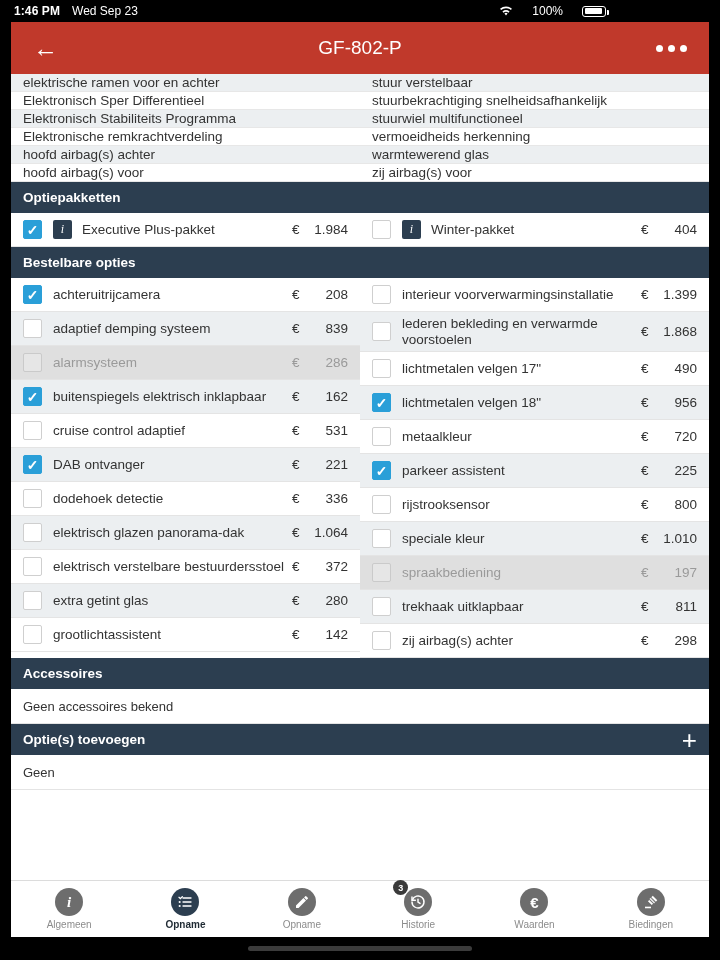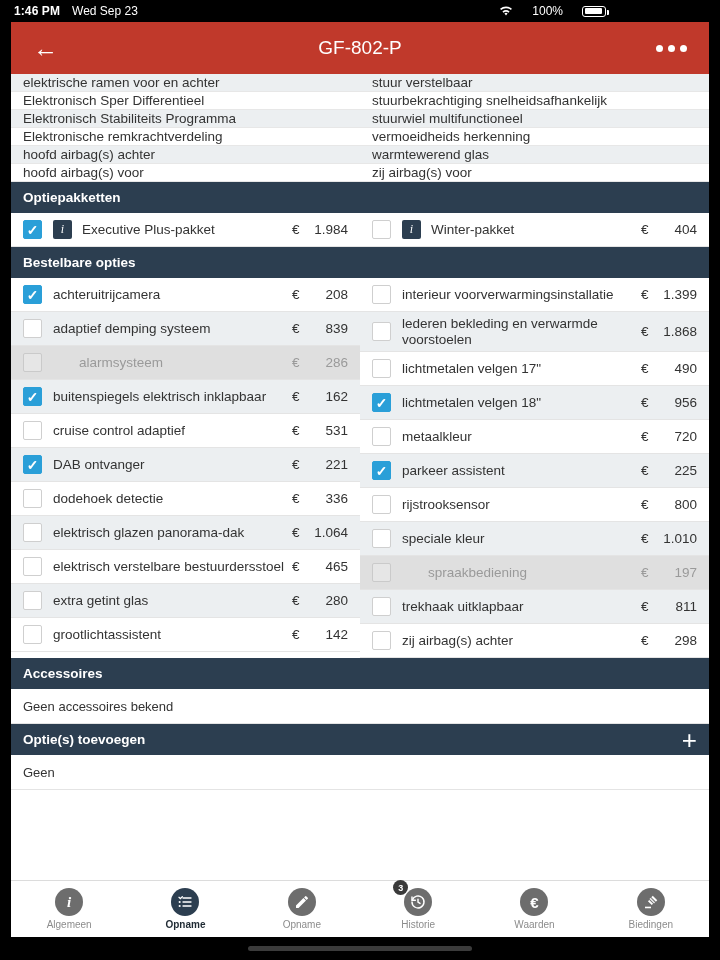--- a/index.html
+++ b/index.html
@@ -97,21 +97,21 @@
 
   
   .opt-row {
     min-height: 34px; display: flex; align-items: center;
     padding: 3px 12px 3px 12px;
     font-size: 13.5px; color: #333;
     border-bottom: 1px solid #e4e4e4;
   }
   .opt-row.alt { background: #eceff1; }
   .opt-row.plain { background: #fff; }
-  .opt-row.disabled { background: #dfdfdf; color: #9a9a9a; gap: 26px; }
+  .opt-row.disabled { background: #dfdfdf; color: #9a9a9a; }
   .opt-row.tall { min-height: 40px; }
 
   .cbox {
     width: 19px; height: 19px; flex: 0 0 19px;
     border: 1.4px solid #cfcfcf; background: #fff;
     border-radius: 2px; margin-right: 11px;
     display: flex; align-items: center; justify-content: center;
   }
   .cbox.checked {
     background: #2a9fd8; border-color: #2a9fd8;
@@ -329,21 +329,21 @@
             <div class="price">
               <span class="cur">€</span>
               <span class="amt">1.064</span>
             </div>
           </div>
           <div class="opt-row plain">
             <div class="cbox"></div>
             <div class="opt-label">elektrisch verstelbare bestuurdersstoel</div>
             <div class="price">
               <span class="cur">€</span>
-              <span class="amt">465</span>
+              <span class="amt">372</span>
             </div>
           </div>
           <div class="opt-row alt">
             <div class="cbox"></div>
             <div class="opt-label">extra getint glas</div>
             <div class="price">
               <span class="cur">€</span>
               <span class="amt">280</span>
             </div>
           </div>

